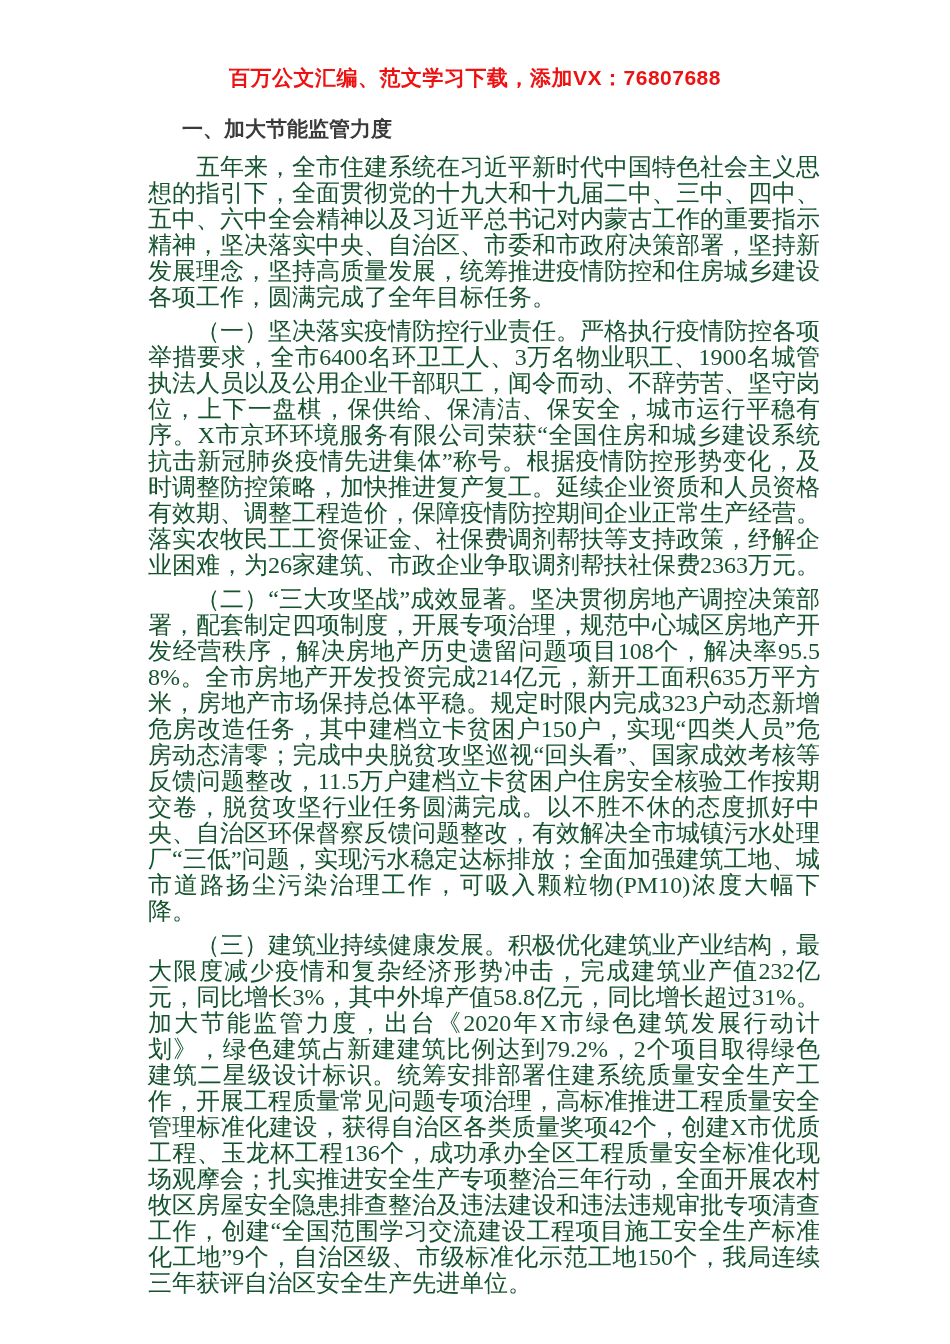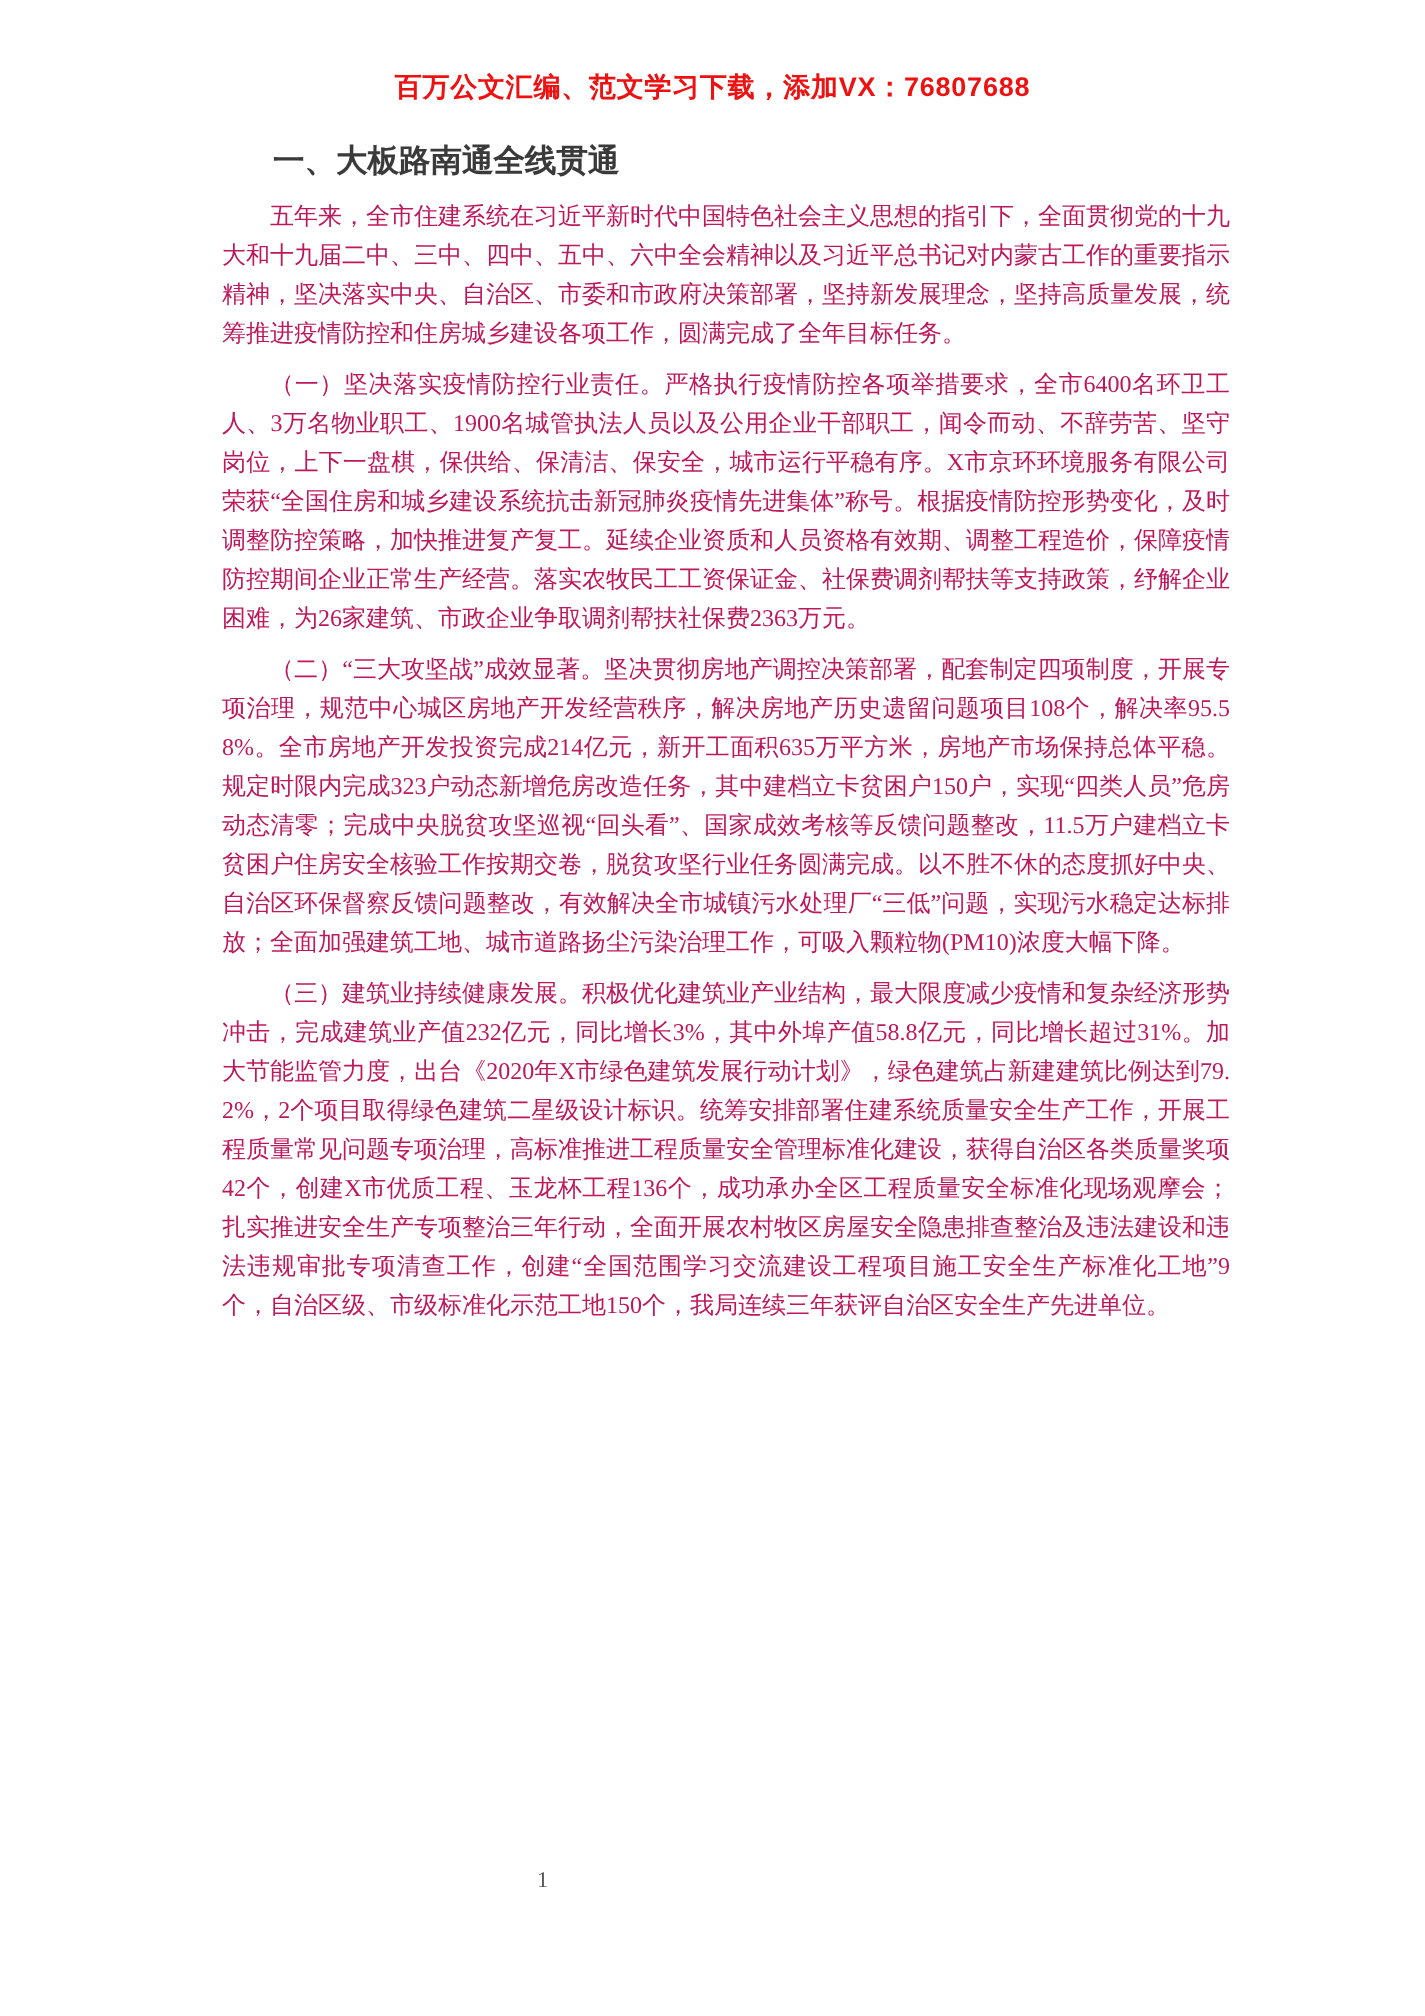--- a/index.html
+++ b/index.html
@@ -11,45 +11,45 @@
     position: relative;
     width: 950px;
     height: 1344px;
     margin: 0 auto;
     background: #ffffff;
     box-sizing: border-box;
     overflow: hidden;
     font-family: "Liberation Serif", "DejaVu Serif", serif;
   }
   .notice {
-    padding-top: 46px;
+    padding-top: 64px;
     width: 100%;
     text-align: center;
     font-family: "Liberation Sans", "DejaVu Sans", sans-serif;
     font-weight: 600;
-    font-size: 18px;
+    font-size: 21px;
     color: #ee1111;
     letter-spacing: 0.5px;
   }
   .content {
     margin: 0 130px 0 148px;
   }
   .section-title {
     margin: 23px 0 0 0;
     padding-left: 34px;
     font-size: 21px;
     font-weight: bold;
     color: #3a3a3a;
     font-family: "Liberation Serif", "DejaVu Serif", serif;
   }
   .para {
     margin: 8px 0 0 0;
-    font-size: 16px;
+    font-size: 24px;
     line-height: 26px;
-    color: #be185d;
+    color: #14532d;
     text-align: justify;
     text-indent: 2em;
     word-break: break-all;
   }
   .para.first {
     margin-top: 11px;
   }
   .page-number {
     position: absolute;
     left: 358px;
@@ -61,21 +61,21 @@
 </style>
 </head>
 <body>
 
 <div class="page">
 
   <div class="notice">百万公文汇编、范文学习下载，添加VX：76807688</div>
 
   <div class="content">
 
-    <h2 class="section-title">一、大板路南通全线贯通</h2>
+    <h2 class="section-title">一、加大节能监管力度</h2>
 
     <p class="para first">五年来，全市住建系统在习近平新时代中国特色社会主义思想的指引下，全面贯彻党的十九大和十九届二中、三中、四中、五中、六中全会精神以及习近平总书记对内蒙古工作的重要指示精神，坚决落实中央、自治区、市委和市政府决策部署，坚持新发展理念，坚持高质量发展，统筹推进疫情防控和住房城乡建设各项工作，圆满完成了全年目标任务。</p>
 
     <p class="para">（一）坚决落实疫情防控行业责任。严格执行疫情防控各项举措要求，全市6400名环卫工人、3万名物业职工、1900名城管执法人员以及公用企业干部职工，闻令而动、不辞劳苦、坚守岗位，上下一盘棋，保供给、保清洁、保安全，城市运行平稳有序。X市京环环境服务有限公司荣获“全国住房和城乡建设系统抗击新冠肺炎疫情先进集体”称号。根据疫情防控形势变化，及时调整防控策略，加快推进复产复工。延续企业资质和人员资格有效期、调整工程造价，保障疫情防控期间企业正常生产经营。落实农牧民工工资保证金、社保费调剂帮扶等支持政策，纾解企业困难，为26家建筑、市政企业争取调剂帮扶社保费2363万元。</p>
 
     <p class="para">（二）“三大攻坚战”成效显著。坚决贯彻房地产调控决策部署，配套制定四项制度，开展专项治理，规范中心城区房地产开发经营秩序，解决房地产历史遗留问题项目108个，解决率95.58%。全市房地产开发投资完成214亿元，新开工面积635万平方米，房地产市场保持总体平稳。规定时限内完成323户动态新增危房改造任务，其中建档立卡贫困户150户，实现“四类人员”危房动态清零；完成中央脱贫攻坚巡视“回头看”、国家成效考核等反馈问题整改，11.5万户建档立卡贫困户住房安全核验工作按期交卷，脱贫攻坚行业任务圆满完成。以不胜不休的态度抓好中央、自治区环保督察反馈问题整改，有效解决全市城镇污水处理厂“三低”问题，实现污水稳定达标排放；全面加强建筑工地、城市道路扬尘污染治理工作，可吸入颗粒物(PM10)浓度大幅下降。</p>
 
     <p class="para">（三）建筑业持续健康发展。积极优化建筑业产业结构，最大限度减少疫情和复杂经济形势冲击，完成建筑业产值232亿元，同比增长3%，其中外埠产值58.8亿元，同比增长超过31%。加大节能监管力度，出台《2020年X市绿色建筑发展行动计划》，绿色建筑占新建建筑比例达到79.2%，2个项目取得绿色建筑二星级设计标识。统筹安排部署住建系统质量安全生产工作，开展工程质量常见问题专项治理，高标准推进工程质量安全管理标准化建设，获得自治区各类质量奖项42个，创建X市优质工程、玉龙杯工程136个，成功承办全区工程质量安全标准化现场观摩会；扎实推进安全生产专项整治三年行动，全面开展农村牧区房屋安全隐患排查整治及违法建设和违法违规审批专项清查工作，创建“全国范围学习交流建设工程项目施工安全生产标准化工地”9个，自治区级、市级标准化示范工地150个，我局连续三年获评自治区安全生产先进单位。</p>
 
 

